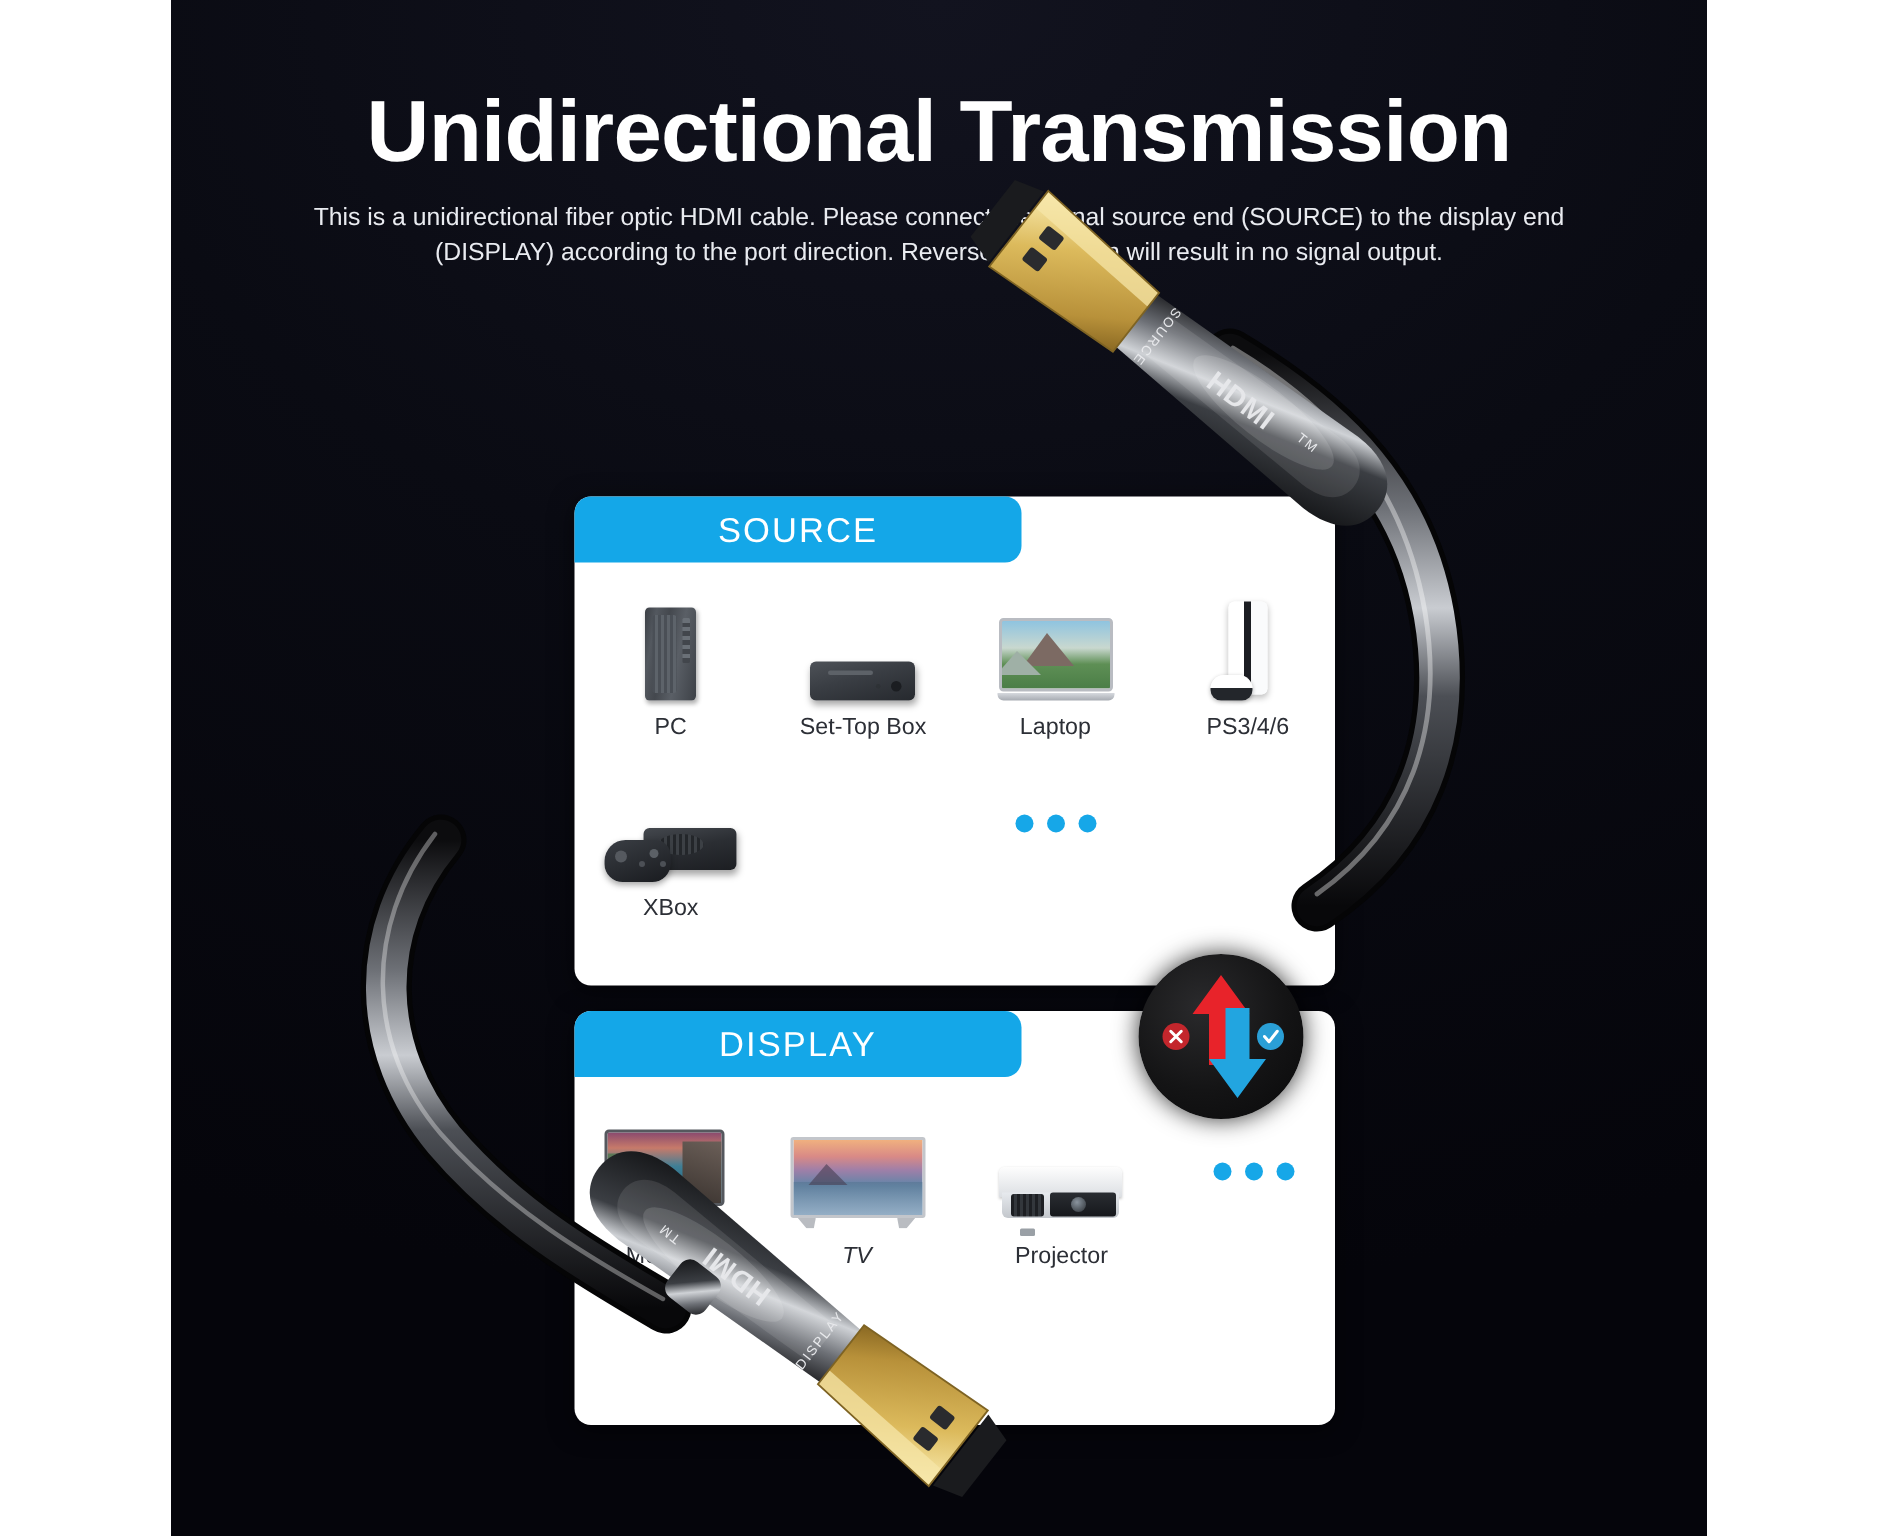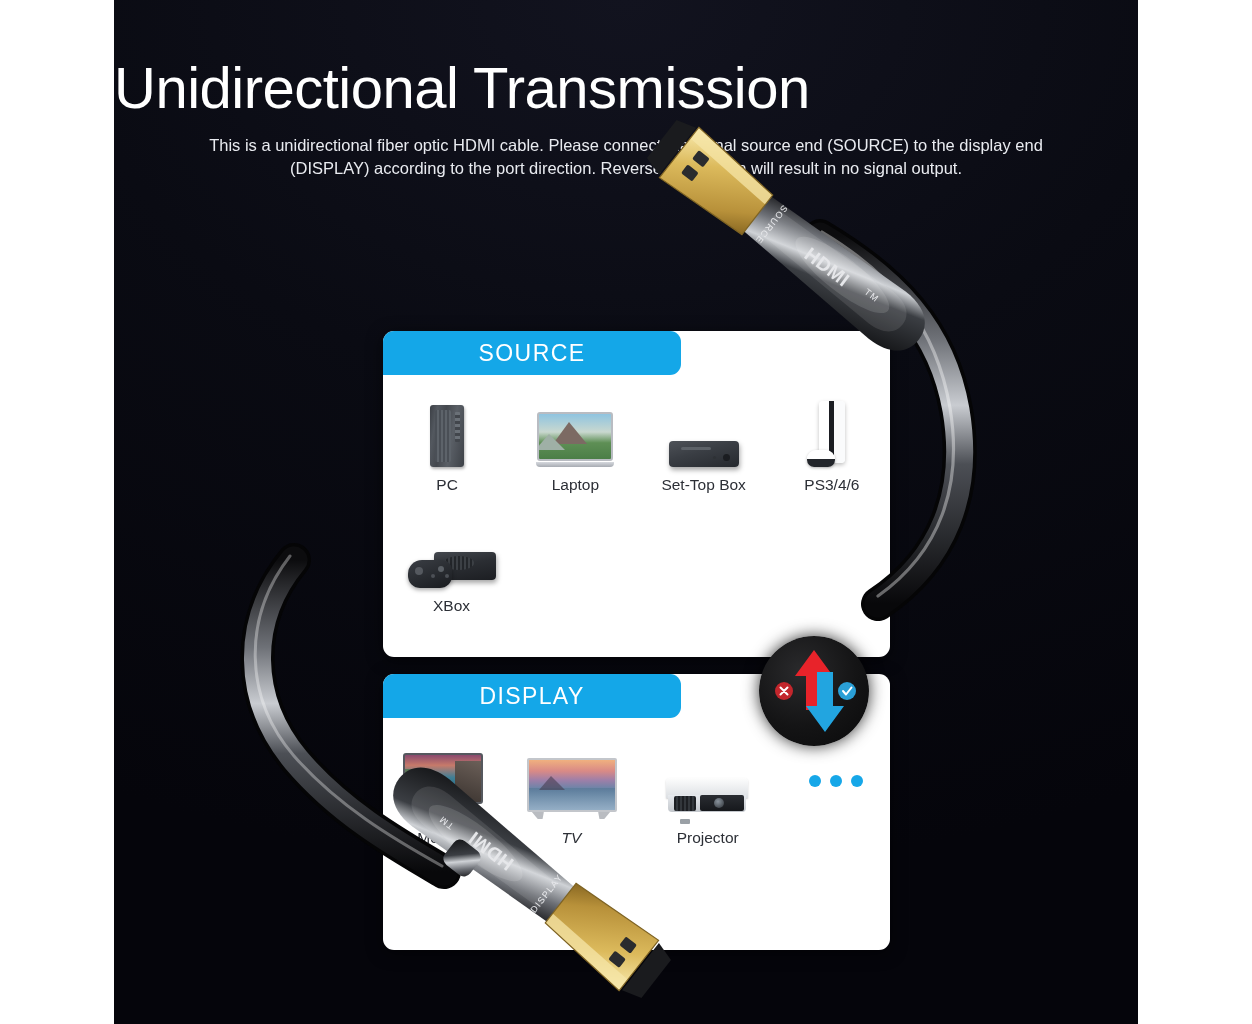--- a/index.html
+++ b/index.html
@@ -13,22 +13,22 @@
   #stage{position:absolute;left:0;top:0;width:1252px;height:1024px;background:#ffffff;}
   #canvas{
     position:absolute;left:114px;top:0;width:1024px;height:1024px;
     background:
       radial-gradient(120% 85% at 50% 0%, #12131f 0%, #0a0b13 45%, #05050b 100%);
     overflow:hidden;
   }
 
   
   .headline{
-    position:absolute;left:0;top:58px;width:1024px;
-    color:#ffffff;font-size:58px;font-weight:normal;letter-spacing:-0.5px;
+    position:absolute;left:0;top:58px;width:1024px;text-align:center;
+    color:#ffffff;font-size:58px;font-weight:bold;letter-spacing:-0.5px;
     line-height:1.05;white-space:nowrap;
   }
   .subcopy{
     position:absolute;left:86px;top:134px;width:852px;text-align:center;
     color:#e9ebf0;font-size:16.5px;line-height:1.42;font-weight:400;
   }
 
   
   .card{
     position:absolute;background:#ffffff;border-radius:11px;
@@ -181,47 +181,47 @@
 
           <div class="cell">
             <div class="cell-art">
               <div class="pc-tower"></div>
             </div>
             <div class="cell-label">PC</div>
           </div>
 
           <div class="cell">
             <div class="cell-art">
+              <div class="stb"></div>
+            </div>
+            <div class="cell-label">Set-Top Box</div>
+          </div>
+
+          <div class="cell">
+            <div class="cell-art">
               <div class="laptop">
                 <div class="laptop-lid"></div>
                 <div class="laptop-base"></div>
               </div>
             </div>
             <div class="cell-label">Laptop</div>
           </div>
 
           <div class="cell">
             <div class="cell-art">
-              <div class="stb"></div>
-            </div>
-            <div class="cell-label">Set-Top Box</div>
-          </div>
-
-          <div class="cell">
-            <div class="cell-art">
               <div class="ps5">
                 <div class="ps5-body"></div>
                 <div class="ps5-pad"></div>
               </div>
             </div>
             <div class="cell-label">PS3/4/6</div>
           </div>
         </div>
 
-        <div class="row" style="margin-left:6px;margin-top:16px;flex-direction:column;">
+        <div class="row" style="margin-left:6px;margin-top:16px;">
           <div class="cell">
             <div class="cell-art">
               <div class="xbox">
                 <div class="xbox-body"></div>
                 <div class="xbox-pad"></div>
               </div>
             </div>
             <div class="cell-label">XBox</div>
           </div>
           <div class="cell"></div>

